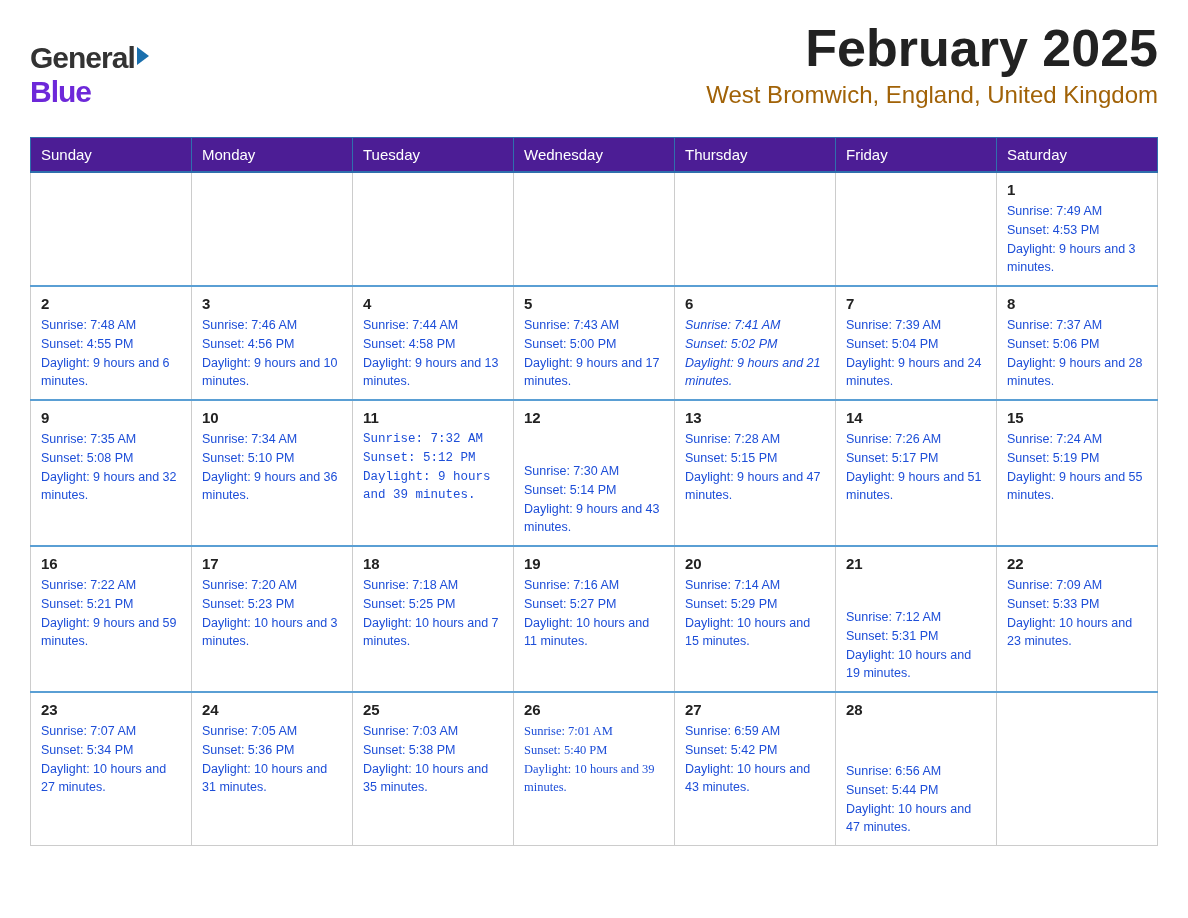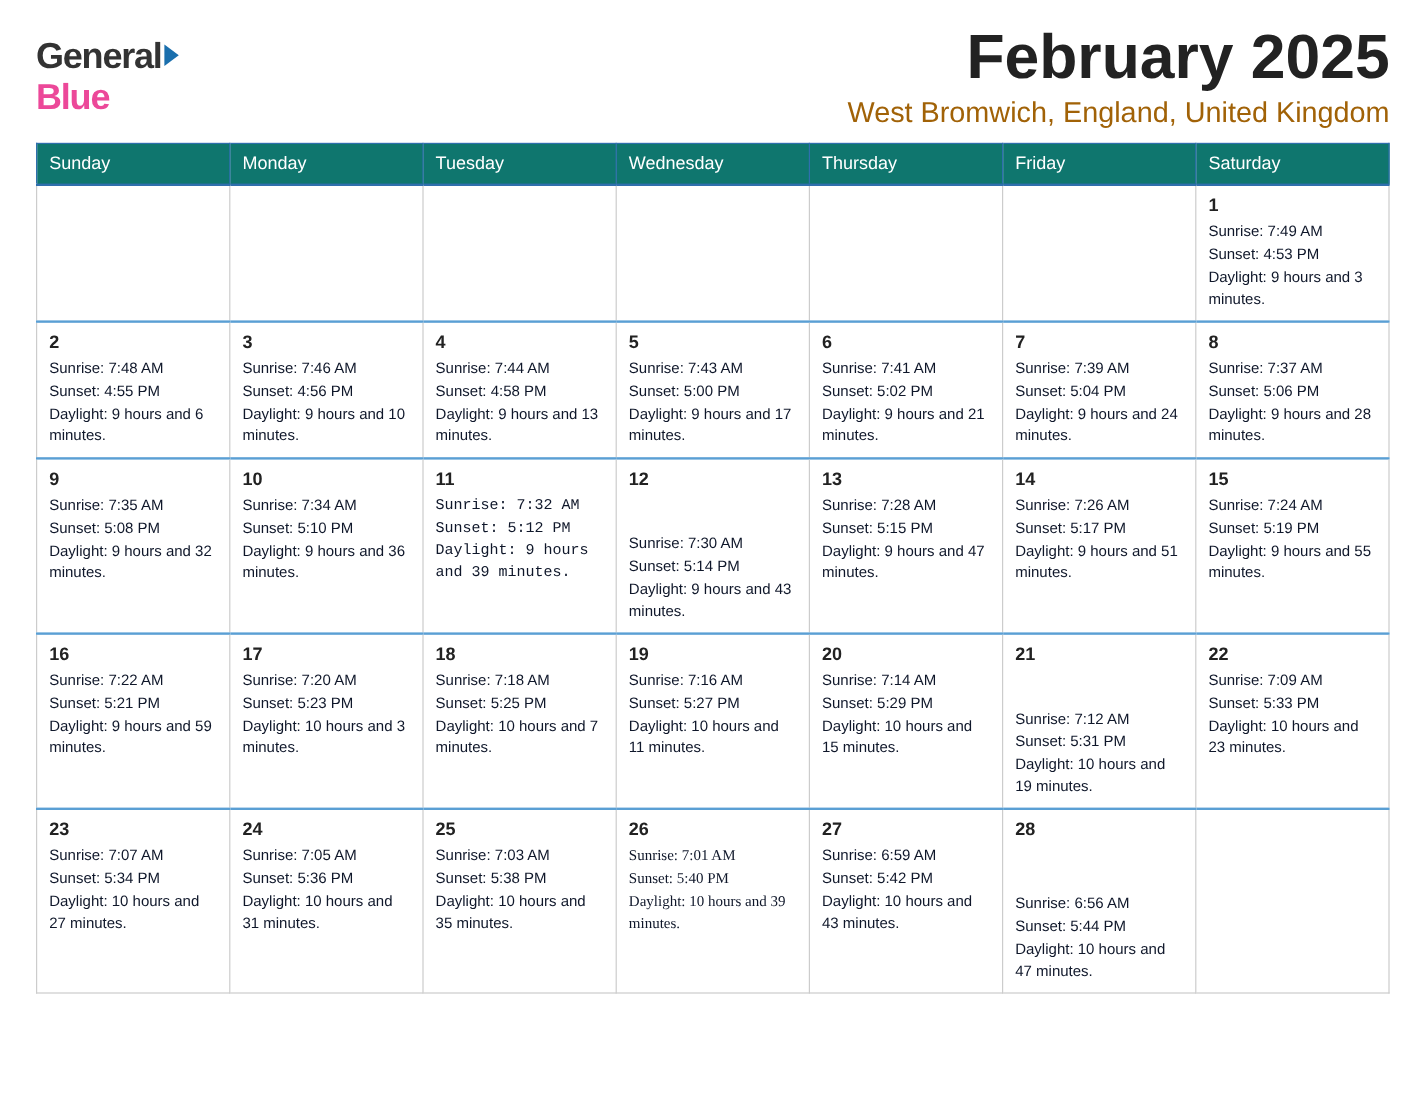--- a/index.html
+++ b/index.html
@@ -7,22 +7,22 @@
       font-family: Arial, sans-serif;
       background: #fff;
       color: #333;
       width: 1188px;
       min-height: 918px;
       padding: 20px 30px;
     }
     .header-area {
       display: flex;
       justify-content: space-between;
-      align-items: center;
-      margin-bottom: 10px;
+      align-items: flex-end;
+      margin-bottom: 28px;
     }
     .logo {
       display: flex;
       flex-direction: column;
       align-items: flex-start;
     }
     .title-area {
       text-align: right;
     }
     .month-title {
@@ -35,21 +35,21 @@
       font-size: 24px;
       color: #a16207;
       margin-top: 4px;
     }
     .calendar-table {
       width: 100%;
       border-collapse: collapse;
       margin-top: 10px;
     }
     .calendar-table th {
-      background-color: #0f766e;
+      background-color: #4c1d95;
       color: #fff;
       font-size: 15px;
       font-weight: normal;
       padding: 8px 10px;
       text-align: left;
       border: 1px solid #2f6fad;
       margin-top: 47px;
     }
     .calendar-table td {
       vertical-align: top;
@@ -70,21 +70,21 @@
     .day-number {
       font-size: 15px;
       font-weight: bold;
       color: #222;
       display: block;
       margin-bottom: 4px;
     }
     .day-info {
       font-size: 12.5px;
       line-height: 1.5;
-      color: #0f172a;
+      color: #1d4ed8;
     }
     .empty-cell {
       background: #f9f9f9;
     }
     .logo-row {
       display: flex;
       align-items: center;
     }
     .logo-general {
       font-size: 30px;
@@ -100,21 +100,21 @@
       border-top: 9px solid transparent;
       border-bottom: 9px solid transparent;
       margin-left: 2px;
       vertical-align: middle;
       position: relative;
       top: -2px;
     }
     .logo-blue-text {
       font-size: 30px;
       font-weight: bold;
-      color: #ec4899;
+      color: #6d28d9;
       letter-spacing: -1px;
     }
   </style>
 </head>
 <body>
 
 <div class="header-area">
   <div class="logo">
     <div class="logo-row">
       <span class="logo-general">General</span>
@@ -175,21 +175,21 @@
 Daylight: 9 hours and 13 minutes.</div>
         </td>
         <td>
           <span class="day-number">5</span>
           <div class="day-info" style="white-space: pre-line;">Sunrise: 7:43 AM
 Sunset: 5:00 PM
 Daylight: 9 hours and 17 minutes.</div>
         </td>
         <td>
           <span class="day-number">6</span>
-          <div class="day-info" style="white-space: pre-line;">Sunrise: 7:41 AM
+          <div class="day-info" style="white-space: pre-line; font-style: italic;">Sunrise: 7:41 AM
 Sunset: 5:02 PM
 Daylight: 9 hours and 21 minutes.</div>
         </td>
         <td>
           <span class="day-number">7</span>
           <div class="day-info" style="white-space: pre-line;">Sunrise: 7:39 AM
 Sunset: 5:04 PM
 Daylight: 9 hours and 24 minutes.</div>
         </td>
         <td>

